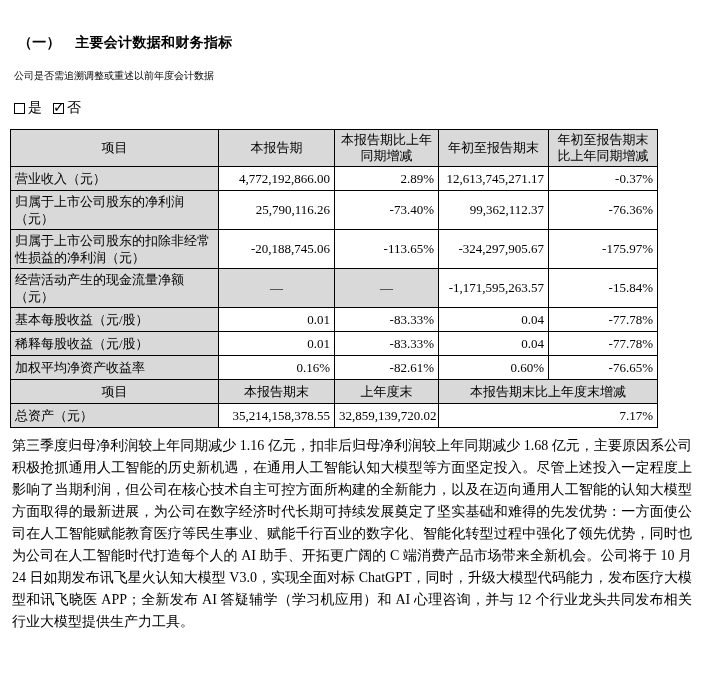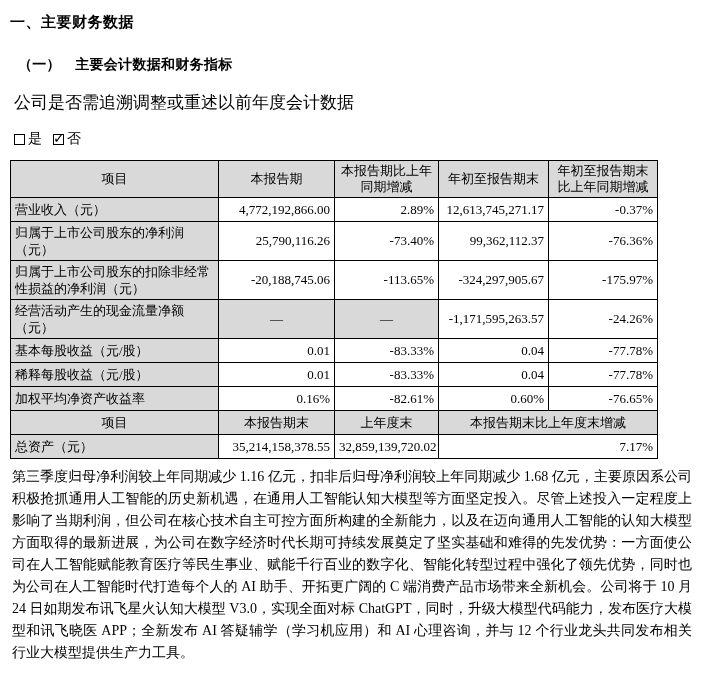--- a/index.html
+++ b/index.html
@@ -18,21 +18,21 @@
     margin: 3px 0 0 0;
     letter-spacing: 0.5px;
   }
   .h2 {
     font-size: 14px;
     font-weight: bold;
     margin: 24px 0 0 8px;
     letter-spacing: 0.3px;
   }
   .question {
-    font-size: 17px;
+    font-size: 10px;
     margin: 17px 0 16px 4px;
   }
   .checkline {
     font-size: 14px;
     margin: 6px 0 0 4px;
     display: flex;
     align-items: center;
     gap: 11px;
   }
   .checkitem { display: inline-flex; align-items: center; }
@@ -88,21 +88,20 @@
     text-align: justify;
     margin: 10px 0 0 2px;
   }
   .para { margin-top: 7px; }
 </style>
 </head>
 <body>
 
 <div class="page">
 
-  <div class="h1">一、主要财务数据</div>
 
   <div class="h2">（一）　主要会计数据和财务指标</div>
 
   <div class="question">公司是否需追溯调整或重述以前年度会计数据</div>
 
   <div class="checkline">
     <span class="checkitem">
       <span class="cb"></span>
       <span>是</span>
     </span>
@@ -151,21 +150,21 @@
         <td class="num">-113.65%</td>
         <td class="num">-324,297,905.67</td>
         <td class="num">-175.97%</td>
       </tr>
 
       <tr class="r2">
         <td class="lab">经营活动产生的现金流量净额（元）</td>
         <td class="gy">—</td>
         <td class="gy">—</td>
         <td class="num">-1,171,595,263.57</td>
-        <td class="num">-24.26%</td>
+        <td class="num">-15.84%</td>
       </tr>
 
       <tr class="r1">
         <td class="lab">基本每股收益（元/股）</td>
         <td class="num">0.01</td>
         <td class="num">-83.33%</td>
         <td class="num">0.04</td>
         <td class="num">-77.78%</td>
       </tr>
 

